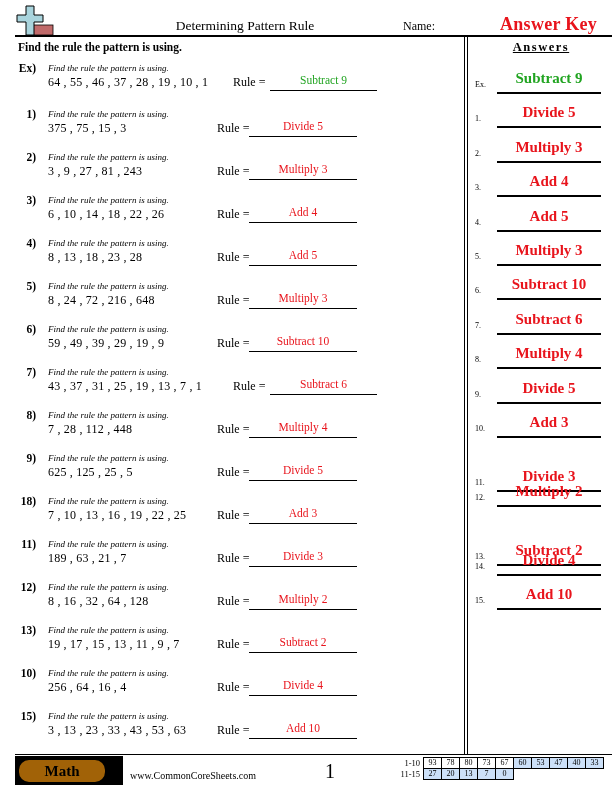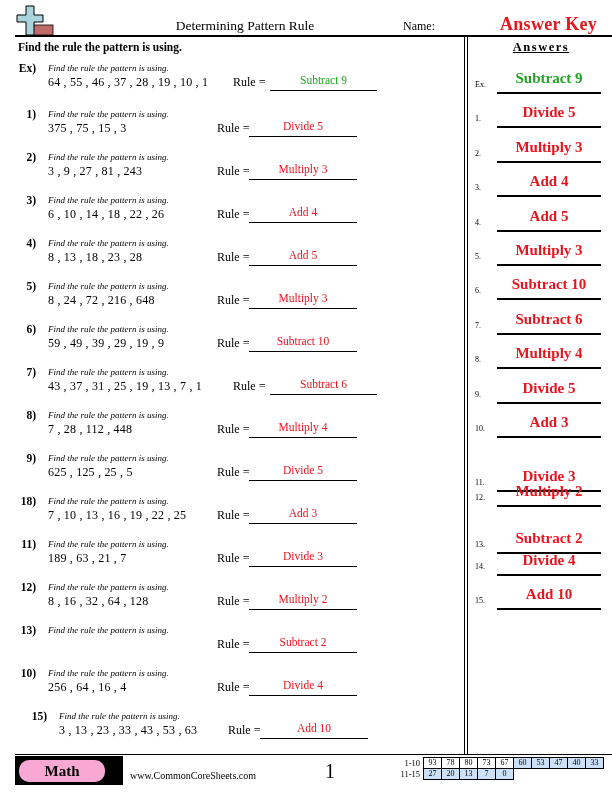--- a/index.html
+++ b/index.html
@@ -32,21 +32,21 @@
   
   .answers-title { left: 470px; width: 142px; top: 40px; text-align: center; font-size: 12.5px; font-weight: bold; letter-spacing: 1.5px; text-decoration: underline; }
   .ans { left: 472px; width: 140px; height: 30px; }
   .ans-num { position: absolute; left: 3px; top: 12px; font-size: 8px; }
   .ans-line { position: absolute; left: 25px; width: 104px; top: 24px; height: 1.5px; background: #000; }
   .ans-text { position: absolute; left: 25px; width: 104px; top: 2px; text-align: center; font-weight: bold; font-size: 15px; color: #e8141c; white-space: nowrap; }
   .ans-text.ex { color: #21a421; }
 
   
   .footer-rule { left: 15px; top: 754px; width: 597px; height: 1px; background: #000; }
-  .math-pill { left: 17px; top: 758px; width: 86px; height: 22px; border: 2px solid #000; border-radius: 12px; text-align: center; font-weight: bold; font-size: 15px; line-height: 22px; background: #f9a8d4; }
+  .math-pill { left: 17px; top: 758px; width: 86px; height: 22px; border: 2px solid #000; border-radius: 12px; text-align: center; font-weight: bold; font-size: 15px; line-height: 22px; background: #a16207; }
   .math-bar { left: 15px; top: 756px; width: 108px; height: 29px; background: #000; border-radius: 0; }
   .website { left: 130px; top: 770px; font-size: 10px; }
   .page-num { left: 325px; top: 760px; font-size: 20px; }
   .score-label { font-size: 8.5px; text-align: right; width: 40px; }
   .score-table { border-collapse: collapse; font-size: 8px; }
   .score-table td { border: 1px solid #000; width: 17px; height: 10px; padding: 0; text-align: center; line-height: 10px; }
   .score-table td.blue { background: #cce0f8; }
   .score-table td.empty { border: none; background: transparent; }
 </style>
 </head>
@@ -166,33 +166,34 @@
       <span class="pnum">12)</span>
       <span class="pinstr">Find the rule the pattern is using.</span>
       <span class="pseq">8 , 16 , 32 , 64 , 128</span>
       <span class="prule-label" style="left:217px">Rule =</span>
       <span class="prule-ans" style="left:249px;width:108px">Multiply 2</span>
       <span class="prule-line" style="left:249px;width:108px"></span>
     </div>
     <div class="abs problem" style="top: 624px;">
       <span class="pnum">13)</span>
       <span class="pinstr">Find the rule the pattern is using.</span>
+      <span class="pseq">19 , 17 , 15 , 13 , 11 , 9 , 7</span>
       <span class="prule-label" style="left:217px">Rule =</span>
       <span class="prule-ans" style="left:249px;width:108px">Subtract 2</span>
       <span class="prule-line" style="left:249px;width:108px"></span>
     </div>
     <div class="abs problem" style="top: 667px;">
       <span class="pnum">10)</span>
       <span class="pinstr">Find the rule the pattern is using.</span>
       <span class="pseq">256 , 64 , 16 , 4</span>
       <span class="prule-label" style="left:217px">Rule =</span>
       <span class="prule-ans" style="left:249px;width:108px">Divide 4</span>
       <span class="prule-line" style="left:249px;width:108px"></span>
     </div>
-    <div class="abs problem" style="top: 710px; margin-left: 11px;">
+    <div class="abs problem" style="top: 710px;">
       <span class="pnum">15)</span>
       <span class="pinstr">Find the rule the pattern is using.</span>
       <span class="pseq">3 , 13 , 23 , 33 , 43 , 53 , 63</span>
       <span class="prule-label" style="left:217px">Rule =</span>
       <span class="prule-ans" style="left:249px;width:108px">Add 10</span>
       <span class="prule-line" style="left:249px;width:108px"></span>
     </div>
   </div>
 
 <div class="abs answers-title">Answers</div>
@@ -255,21 +256,21 @@
     <div class="abs ans" style="top: 446px; margin-top: 20px;">
       <span class="ans-num">11.</span>
       <span class="ans-text">Divide 3</span>
       <span class="ans-line"></span>
     </div>
     <div class="abs ans" style="top: 481px;">
       <span class="ans-num">12.</span>
       <span class="ans-text">Multiply 2</span>
       <span class="ans-line"></span>
     </div>
-    <div class="abs ans" style="top: 528px;">
+    <div class="abs ans" style="top: 540px;">
       <span class="ans-num">13.</span>
       <span class="ans-text">Subtract 2</span>
       <span class="ans-line"></span>
     </div>
     <div class="abs ans" style="top: 550px;">
       <span class="ans-num">14.</span>
       <span class="ans-text">Divide 4</span>
       <span class="ans-line"></span>
     </div>
     <div class="abs ans" style="top: 584px;">

